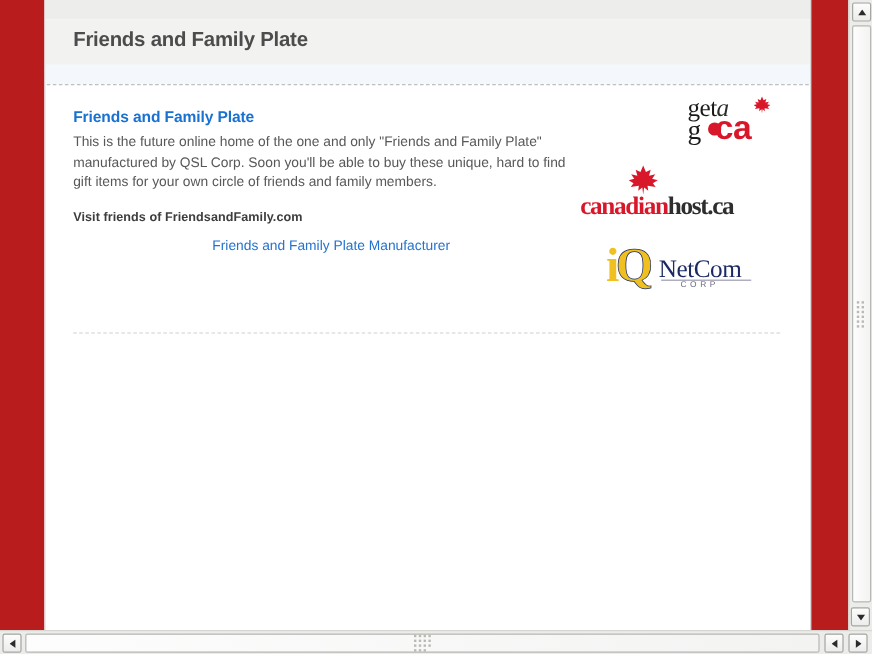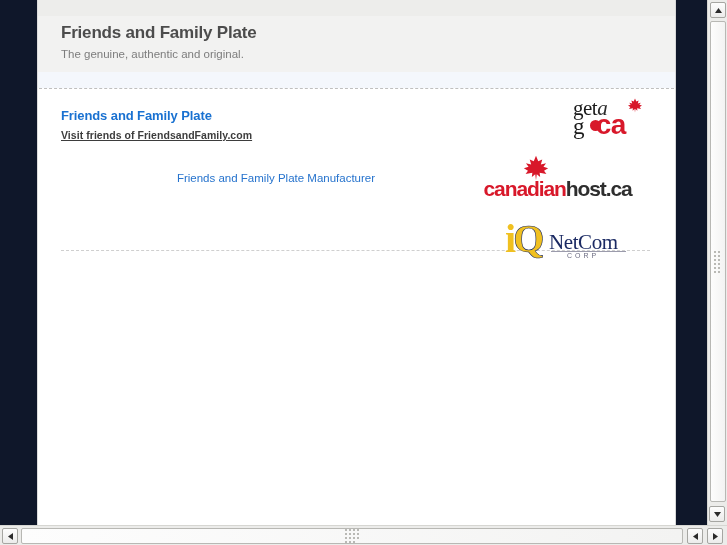--- a/index.html
+++ b/index.html
@@ -15,21 +15,21 @@
     font-family: "Liberation Sans", sans-serif;
     -webkit-font-smoothing: antialiased;
   }
 
   
   #viewport {
     position: absolute;
     left: 0; top: 0;
     width: 707px;
     height: 525px;
-    background: #0f172a;
+    background: #b91c1c;
     overflow: hidden;
   }
 
   
   #page {
     position: absolute;
     left: 37px;
     top: 0;
     width: 639px;
     height: 525px;
@@ -91,23 +91,22 @@
     font-size: 11.5px;
     color: #585858;
     line-height: 16.5px;
     margin: 0 0 14px 0;
     width: 425px;
   }
   .visit-head {
     font-size: 10.5px;
     font-weight: bold;
     color: #3d3d3d;
-    margin: 0 0 27px 0;
+    margin: 0 0 8px 0;
     letter-spacing: 0.05px;
-    text-decoration: underline;
   }
   .linklist {
     list-style: none;
     margin: 0;
     padding: 0;
   }
   .linklist li { margin: 0 0 4px 0; text-align: center; }
   .linklist a {
     font-size: 11.5px;
     color: #2673cd;
@@ -190,20 +189,21 @@
   }
   .chost .word {
     position: absolute;
     left: 0; top: 22px;
     width: 165px;
     font-size: 21px;
     font-weight: bold;
     line-height: 24px;
     letter-spacing: -1.1px;
     white-space: nowrap;
+    font-family: Liberation Serif, serif;
   }
   .chost .red { color: #d8182a; }
   .chost .dark { color: #2e2e2e; }
 
   
   .iqnet {
     position: relative;
     width: 122px;
     height: 43px;
     margin: 0 auto;
@@ -312,30 +312,30 @@
 <body>
 
 <div id="viewport">
 
   <div id="page">
 
     <div class="topstrip"></div>
 
     <div class="header">
       <h1 class="site-title">Friends and Family Plate</h1>
-      <p class="site-tagline">The genuine, authentic and original.</p>
     </div>
 
     <div class="blueband"></div>
     <div class="dashrule"></div>
 
     <div class="content">
 
       <div class="col-text">
         <h2 class="page-title">Friends and Family Plate</h2>
+        <p class="intro">This is the future online home of the one and only "Friends and Family Plate" manufactured by QSL Corp. Soon you'll be able to buy these unique, hard to find gift items for your own circle of friends and family members.</p>
         <p class="visit-head">Visit friends of FriendsandFamily.com</p>
         <ul class="linklist">
           <li>
             <a href="#">Friends and Family Plate Manufacturer</a>
           </li>
         </ul>
       </div>
 
       <div class="col-logos">
 

